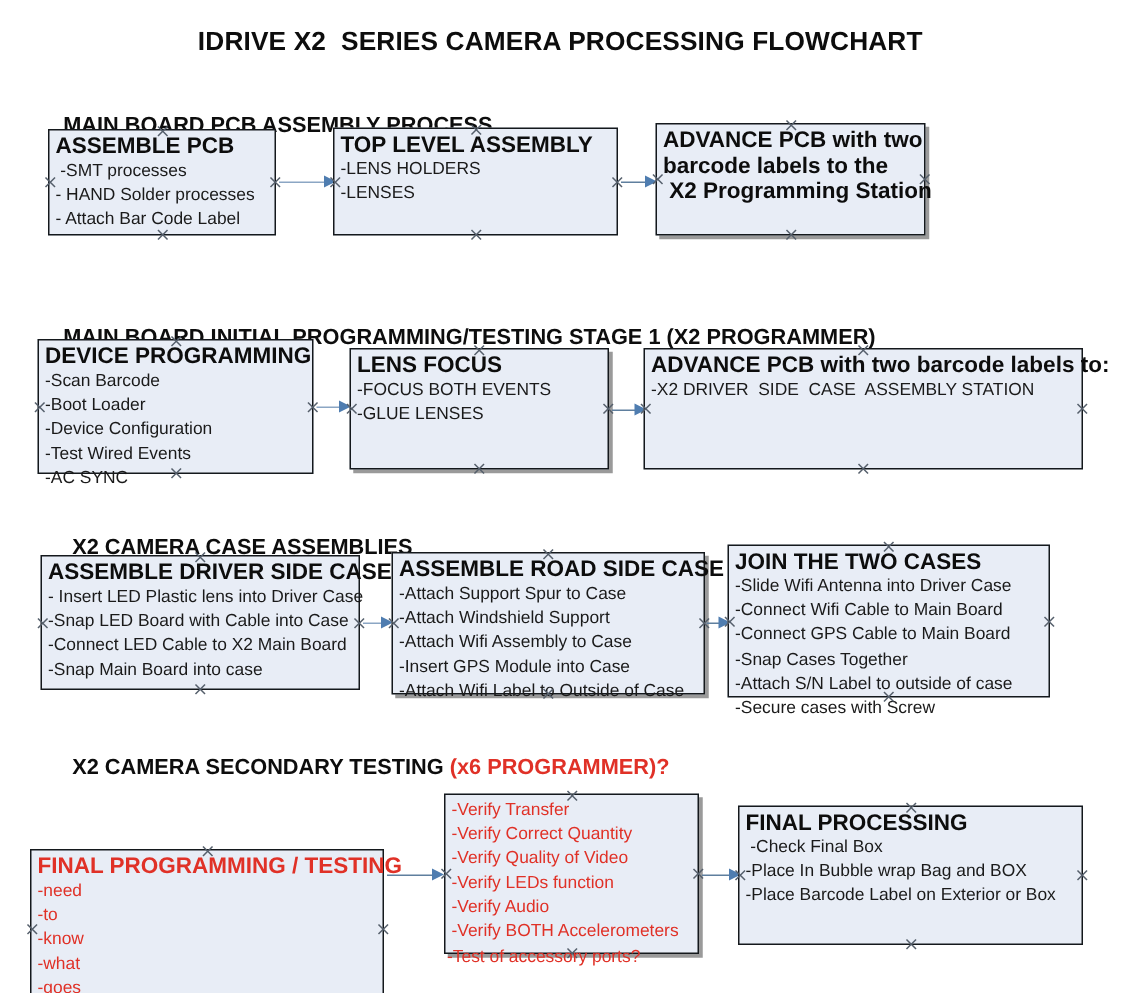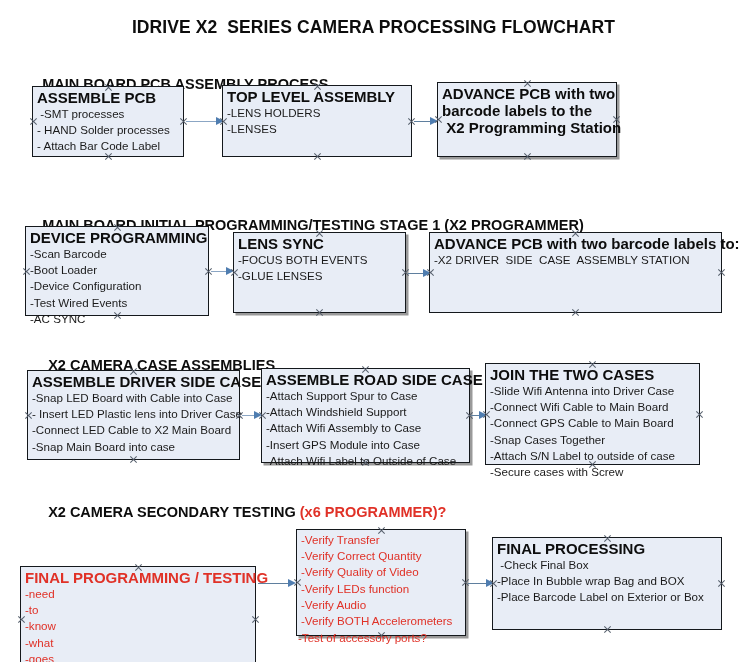--- a/index.html
+++ b/index.html
@@ -214,21 +214,21 @@
     <span class="handle" style="left:100%; top:50%;"></span>
   </div>
 
   <div class="arrow" style="left:211px; top:271px; width:23px;">
     <span class="shaft"></span>
     <span class="head"></span>
   </div>
 
   <div class="box shadowed" style="left:233px; top:232px; width:173px; height:81px;">
     <div class="box-inner">
-      <div class="box-title">LENS SYNC</div>
+      <div class="box-title">LENS FOCUS</div>
       <div class="box-line">-FOCUS BOTH EVENTS</div>
       <div class="box-line">-GLUE LENSES</div>
     </div>
     <span class="handle" style="left:50%; top:0;"></span>
     <span class="handle" style="left:50%; top:100%;"></span>
     <span class="handle" style="left:0; top:50%;"></span>
     <span class="handle" style="left:100%; top:50%;"></span>
   </div>
 
   <div class="arrow dark" style="left:408px; top:273px; width:23px;">
@@ -247,22 +247,22 @@
     <span class="handle" style="left:100%; top:50%;"></span>
   </div>
 
   <div class="section-title" style="left:32px; top:341px;">
     <span>X2 CAMERA CASE ASSEMBLIES</span>
   </div>
 
   <div class="box" style="left:27px; top:370px; width:213px; height:90px;">
     <div class="box-inner">
       <div class="box-title">ASSEMBLE DRIVER SIDE CASE</div>
+      <div class="box-line">- Insert LED Plastic lens into Driver Case</div>
       <div class="box-line">-Snap LED Board with Cable into Case</div>
-      <div class="box-line">- Insert LED Plastic lens into Driver Case</div>
       <div class="box-line">-Connect LED Cable to X2 Main Board</div>
       <div class="box-line">-Snap Main Board into case</div>
     </div>
     <span class="handle" style="left:50%; top:0;"></span>
     <span class="handle" style="left:50%; top:100%;"></span>
     <span class="handle" style="left:0; top:50%;"></span>
     <span class="handle" style="left:100%; top:50%;"></span>
   </div>
 
   <div class="arrow" style="left:242px; top:415px; width:20px;">

